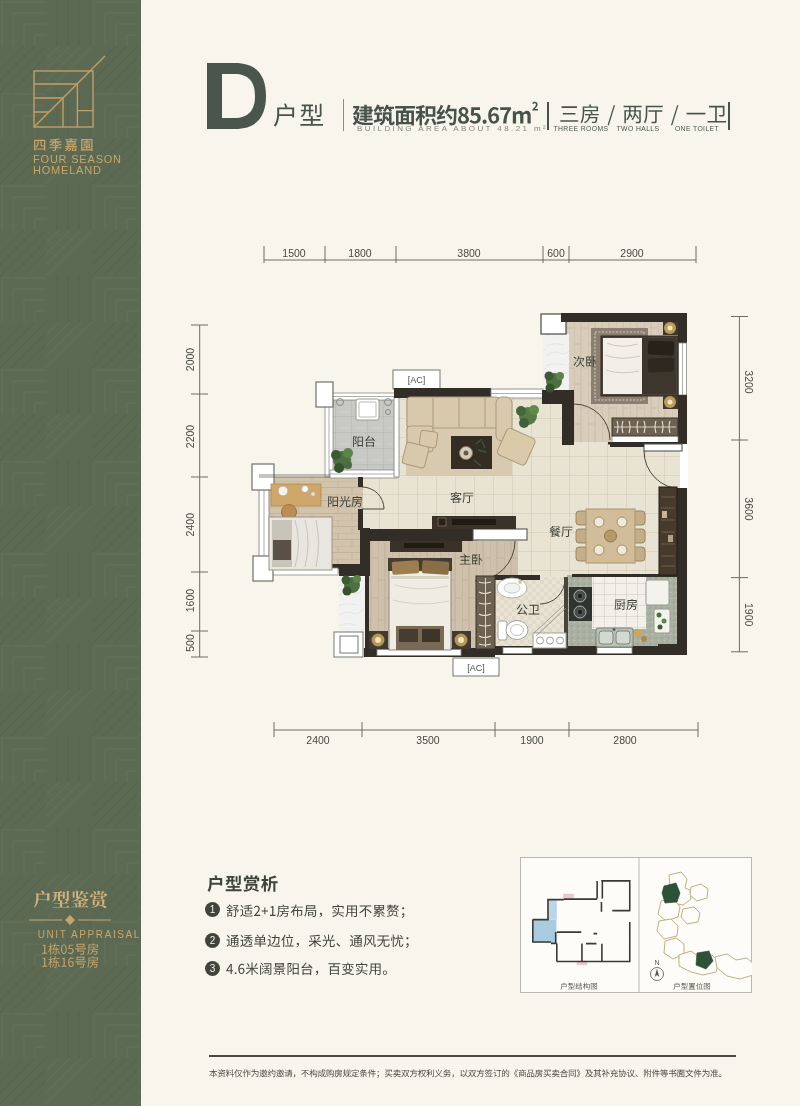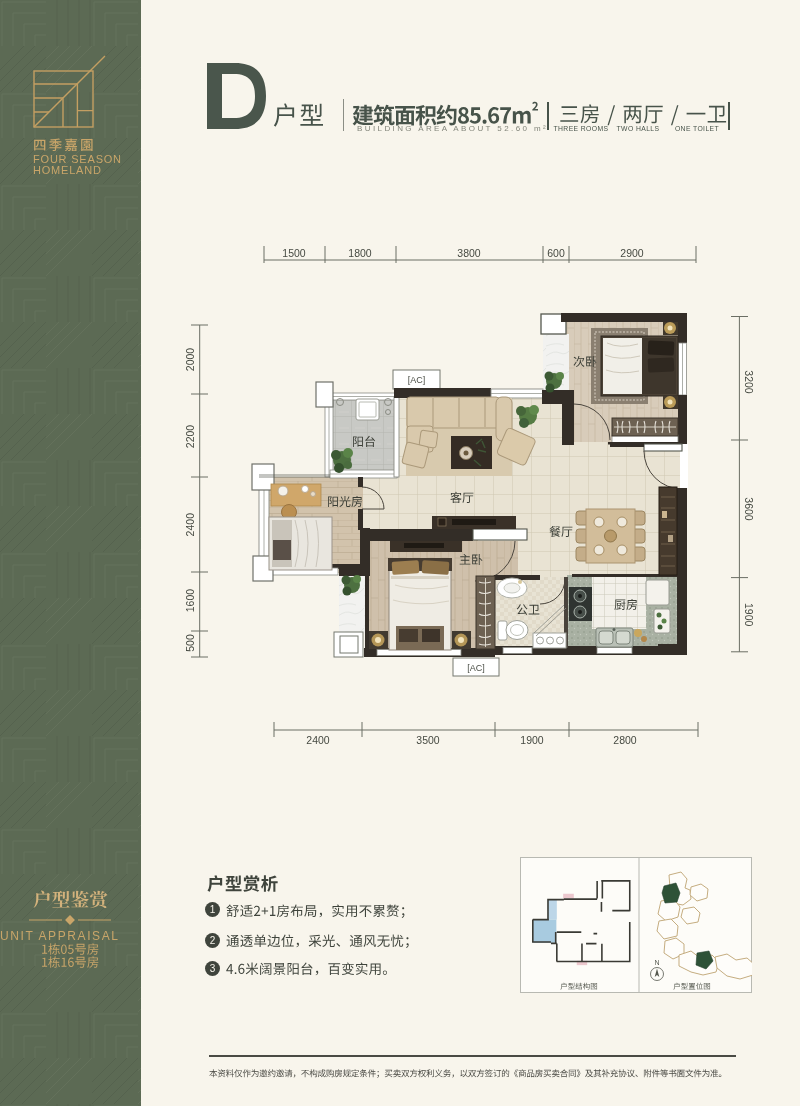--- a/index.html
+++ b/index.html
@@ -74,21 +74,21 @@
         </g>
       </g>
     </g>
   </svg>
 
 <svg class="abs" style="left:29px;top:913px;" width="82" height="14" viewBox="0 0 82 14">
   <path d="M0 7 H33 M49 7 H82" stroke="#c9a569" stroke-width="1"></path>
   <rect x="37.5" y="3.5" width="7" height="7" fill="#c9a569" transform="rotate(45 41 7)"></rect>
 </svg>
 
-<div class="abs" style="left:0px;top:929px;width:141px;text-align:left;color:#c9a569;font-size:12px;letter-spacing:1.6px;">UNIT APPRAISAL</div>
+<div class="abs" style="left:0px;top:929px;width:141px;text-align:right;color:#c9a569;font-size:10px;letter-spacing:1.6px;">UNIT APPRAISAL</div>
 
 <svg class="abs" style="left:41.3px;top:940.2px;overflow:visible;" width="60" height="18" viewBox="0 0 60 18">
     <g transform="translate(0 13.8)">
       <g fill="#c9a569">
         <g transform="translate(0 0) scale(0.012500 -0.012500)">
           <path d="M88 0H490V76H343V733H273C233 710 186 693 121 681V623H252V76H88Z"></path>
         </g>
         <g transform="translate(6.9 0) scale(0.012500 -0.012500)">
           <path d="M773 218C816 140 867 36 891 -25L960 6C934 65 882 166 839 242ZM463 244C437 170 386 77 331 17C347 5 372 -15 385 -29C445 37 502 138 538 224ZM189 840V628H50V558H186C154 419 90 258 26 174C40 155 58 123 66 102C111 167 155 271 189 380V-79H260V420C286 374 314 319 326 289L372 341C356 369 285 480 260 513V558H357V628H260V840ZM362 706V637H500C477 560 454 498 444 474C423 428 408 396 389 391C399 370 412 332 416 316C425 325 458 330 504 330H629V12C629 -2 625 -5 611 -6C598 -7 552 -7 501 -5C511 -26 521 -56 524 -75C592 -75 637 -74 666 -63C694 -51 702 -30 702 11V330H906V399H702V553H629V399H487C520 469 552 551 580 637H944V706H602C614 747 625 788 634 828L553 847C545 800 533 752 521 706Z"></path>
         </g>
@@ -191,21 +191,21 @@
     </g>
     <g transform="translate(179.8 14.5)">
       <g fill="#47534a">
         <g transform="translate(0 0) scale(0.011500 -0.011500)">
           <path d="M43 0H539V124H379C344 124 295 120 257 115C392 248 504 392 504 526C504 664 411 754 271 754C170 754 104 715 35 641L117 562C154 603 198 638 252 638C323 638 363 592 363 519C363 404 245 265 43 85Z"></path>
         </g>
       </g>
     </g>
   </svg>
 
-<div class="abs" style="left:357px;top:124px;font-size:8px;color:#82857a;letter-spacing:2.4px;white-space:nowrap;">BUILDING AREA ABOUT 52.60 m²</div>
+<div class="abs" style="left:357px;top:124px;font-size:8px;color:#82857a;letter-spacing:2.4px;white-space:nowrap;">BUILDING AREA ABOUT 48.21 m²</div>
 
 <div class="abs" style="left:547px;top:102px;width:1.5px;height:28px;background:#47534a;"></div>
 
 <svg class="abs" style="left:558.5px;top:99.0px;overflow:visible;" width="170" height="29" viewBox="0 0 170 29">
     <g transform="translate(0 22.6)">
       <g fill="#47534a">
         <g transform="translate(0 0) scale(0.020500 -0.020500)">
           <path d="M123 743V667H879V743ZM187 416V341H801V416ZM65 69V-7H934V69Z"></path>
         </g>
         <g transform="translate(20.9 0) scale(0.020500 -0.020500)">

